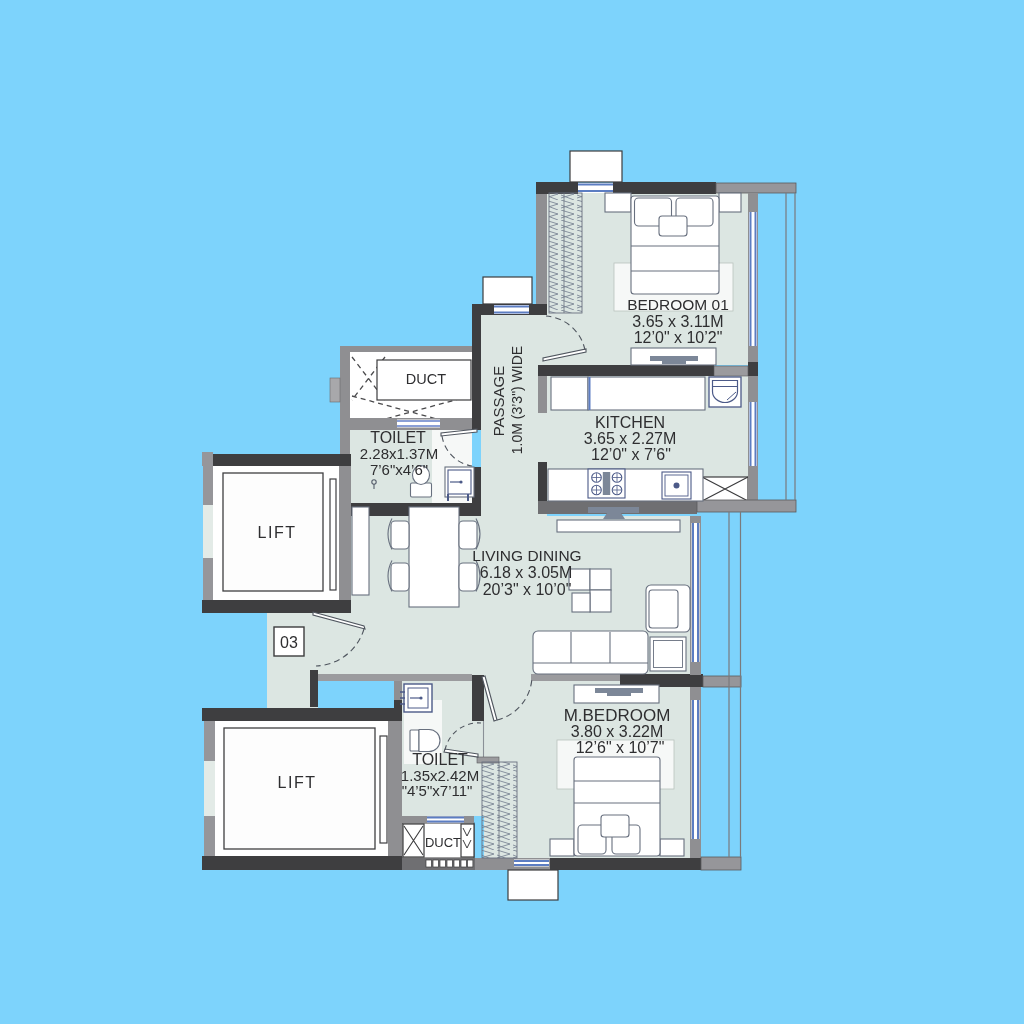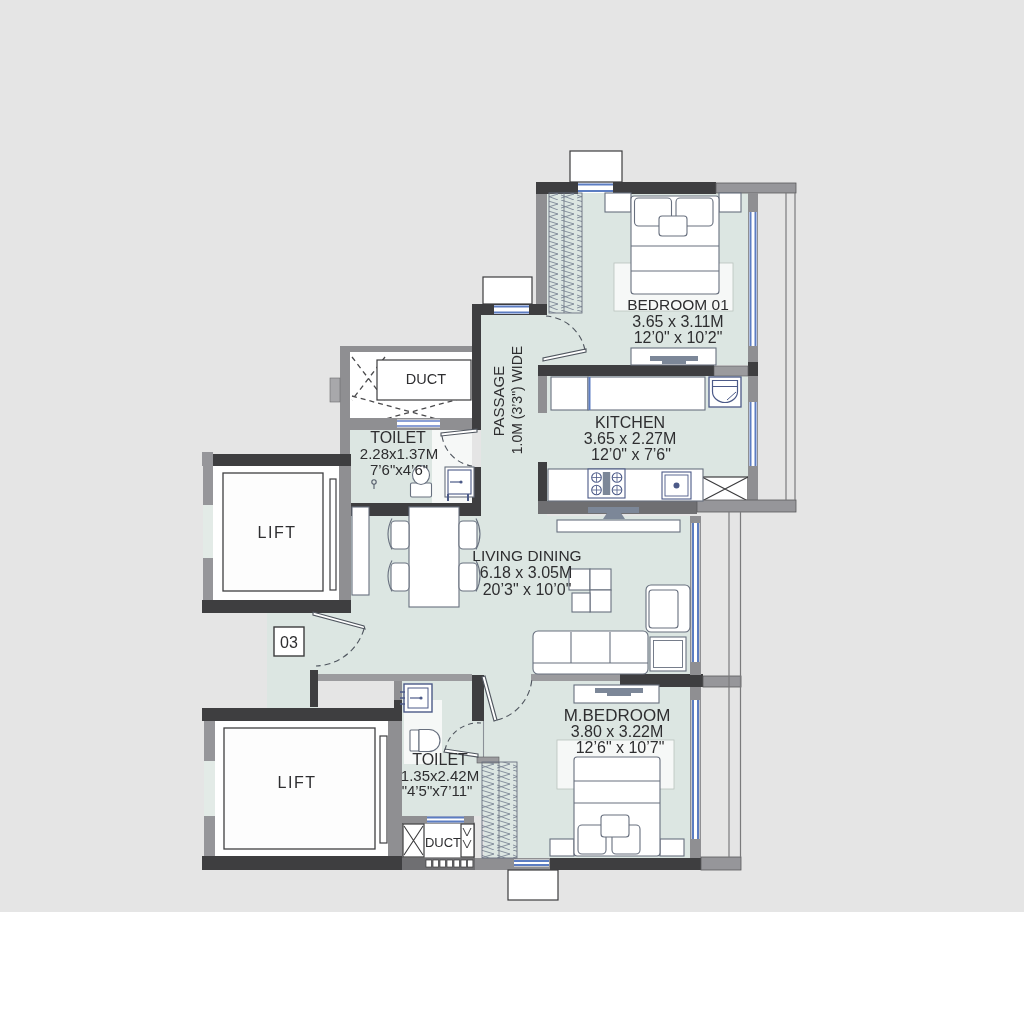--- a/index.html
+++ b/index.html
@@ -1,16 +1,16 @@
 <!DOCTYPE html>
 <html><head>
 <meta charset="utf-8">
 <style>
   html,body{margin:0;padding:0;background:#fff;}
-  .wrap{width:1024px;height:912px;position:relative;background:#e5e5e5;}
+  .wrap{width:1024px;height:1024px;position:relative;background:#7dd3fc;}
   svg{position:absolute;top:0;left:0;}
   text{font-family:"Liberation Sans", sans-serif;fill:#2e2e30;}
 </style>
 </head>
 <body>
 <div class="wrap">
 <svg width="1024" height="1024" viewBox="0 0 1024 1024">
 <defs>
   <pattern id="hatch" width="16" height="10" patternUnits="userSpaceOnUse">
     <path d="M1,0 L14,4 L1,8 M1,5 L14,10" fill="none" stroke="#7d8796" stroke-width="0.9"></path>

